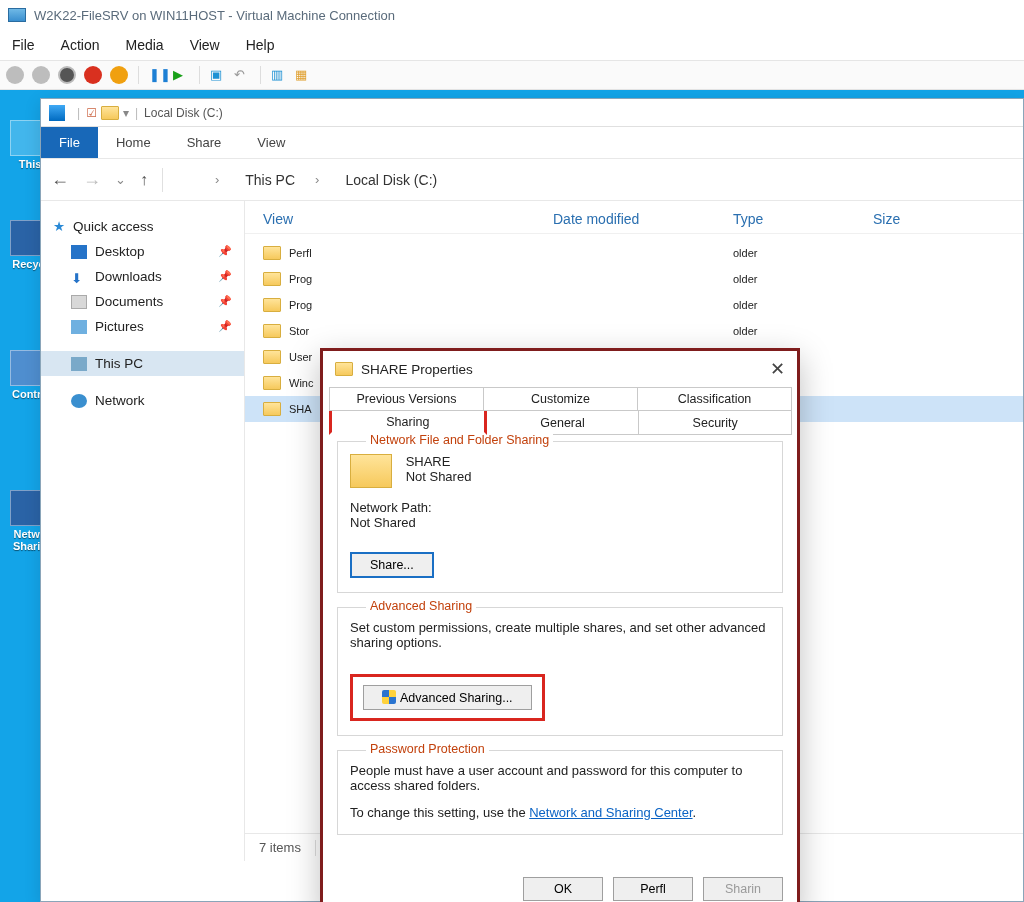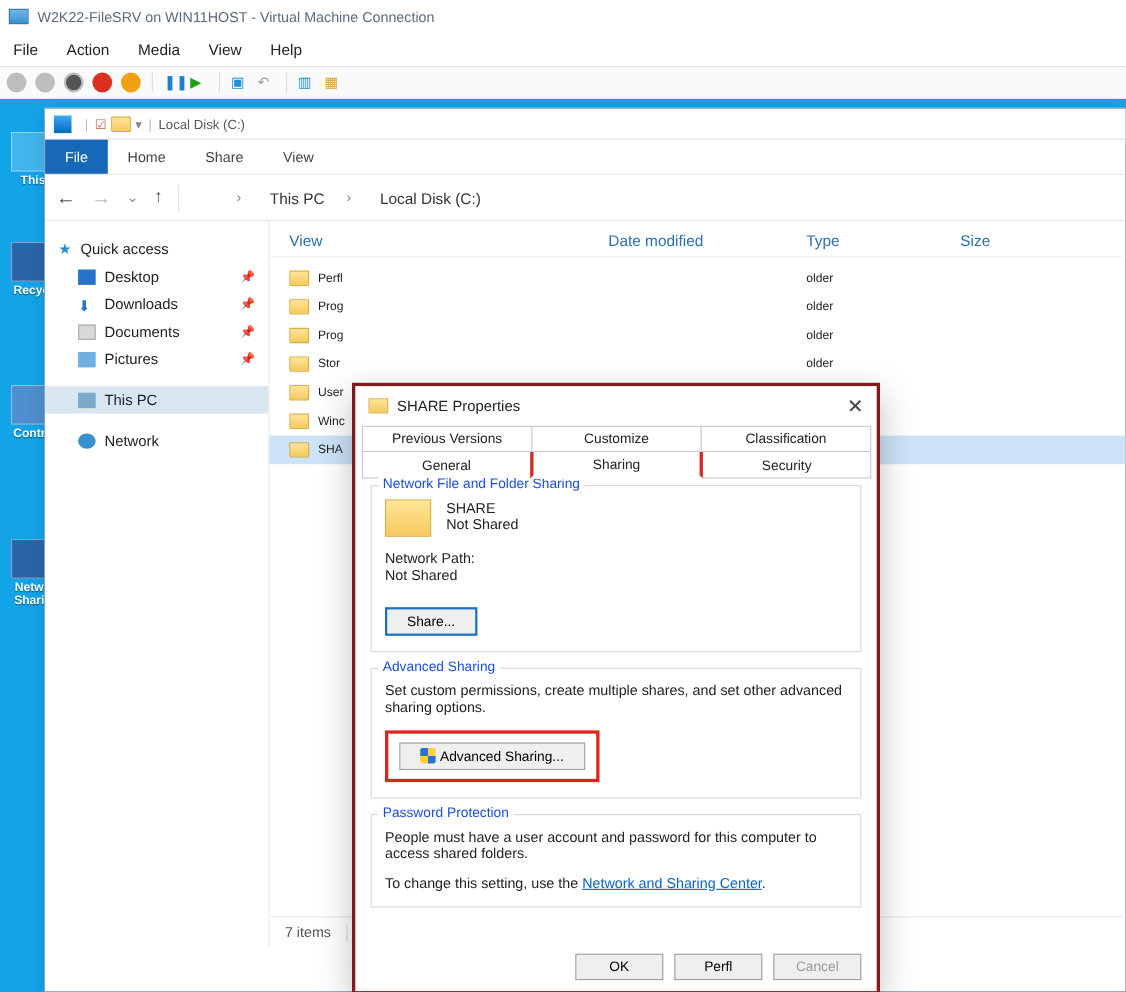--- a/index.html
+++ b/index.html
@@ -58,21 +58,21 @@
 .dlg-title .x{margin-left:auto;font-size:18px;color:#444;cursor:default}
 .dlg-tabs{position:relative;height:48px;padding:0 6px;}
 .dlg-tabrow{display:flex}
 .dlg-tab{flex:1;border:1px solid #c9c9c9;background:#fff;height:24px;display:flex;align-items:center;justify-content:center;font-size:12.5px;margin-right:-1px}
 .dlg-tabrow2{display:flex}
 .dlg-tabrow2 .dlg-tab{border-top:none}
 .dlg-tab.active{background:#fff;border-bottom-color:#fff;position:relative;z-index:2}
 .red-box{border:3px solid #d9261f}
 .dlg-body{padding:6px 14px 18px}
 .gbox{border:1px solid #d7d7d7;padding:12px 12px 14px;margin-bottom:14px;position:relative}
-.gbox .legend{position:absolute;top:-9px;left:6px;background:#fff;padding:0 4px;font-size:12.5px;color:#1d4ed8}
+.gbox .legend{position:absolute;top:-9px;left:28px;background:#fff;padding:0 4px;font-size:12.5px;color:#c2410c}
 .big-folder{width:42px;height:34px;background:linear-gradient(#ffe49a,#f6c95c);border:1px solid #d8ae3f;display:inline-block;vertical-align:top;margin-right:10px}
 .share-info{display:inline-block;vertical-align:top}
 .btn{background:#efefef;border:1px solid #9f9f9f;padding:4px 18px;font-size:12.5px;cursor:default}
 .btn.blue{border:2px solid #1a6fc4}
 .shield{display:inline-block;width:14px;height:14px;background:conic-gradient(#ffd23b 0 25%,#2a74d0 0 50%,#ffd23b 0 75%,#2a74d0 0);border-radius:2px;margin-right:4px;vertical-align:-2px}
 .link{color:#0b63c4;text-decoration:underline}
 .dlg-actions{display:flex;justify-content:flex-end;gap:10px;padding:10px 14px}
 .dlg-actions .btn{min-width:80px;text-align:center}
 .dlg-actions .btn.dis{color:#9a9a9a}
 .red-wrap{border:3px solid #d9261f;display:inline-block;padding:8px 10px}
@@ -267,22 +267,22 @@
       <span>SHARE Properties</span>
       <span class="x">✕</span>
     </div>
     <div class="dlg-tabs">
       <div class="dlg-tabrow">
         <div class="dlg-tab">Previous Versions</div>
         <div class="dlg-tab">Customize</div>
         <div class="dlg-tab">Classification</div>
       </div>
       <div class="dlg-tabrow2">
+        <div class="dlg-tab active red-box">Sharing</div>
         <div class="dlg-tab">General</div>
-        <div class="dlg-tab active red-box">Sharing</div>
         <div class="dlg-tab">Security</div>
       </div>
     </div>
     <div class="dlg-body">
       <div class="gbox">
         <span class="legend">Network File and Folder Sharing</span>
         <div>
           <span class="big-folder"></span>
           <span class="share-info">
             <div>SHARE</div>
@@ -291,35 +291,35 @@
         </div>
         <div style="margin-top:12px">Network Path:</div>
         <div>Not Shared</div>
         <div style="margin-top:22px">
           <button class="btn blue">Share...</button>
         </div>
       </div>
 
       <div class="gbox">
         <span class="legend">Advanced Sharing</span>
-        <div style="margin-bottom:14px">Set custom permissions, create multiple shares, and set other advanced sharing options.</div>
+        <div style="margin-bottom:24px">Set custom permissions, create multiple shares, and set other advanced sharing options.</div>
         <span class="red-wrap">
           <button class="btn">
             <span class="shield"></span><span>Advanced Sharing...</span>
           </button>
         </span>
       </div>
 
       <div class="gbox">
         <span class="legend">Password Protection</span>
         <div style="margin-bottom:12px">People must have a user account and password for this computer to access shared folders.</div>
         <div>
           <span>To change this setting, use the </span><a href="#" class="link">Network and Sharing Center</a><span>.</span>
         </div>
       </div>
     </div>
     <div class="dlg-actions">
       <button class="btn">OK</button>
       <button class="btn">Perfl</button>
-      <button class="btn dis">Cancel</button>
+      <button class="btn dis">Sharin</button>
     </div>
   </div>
 </div>
 
 </body></html>

